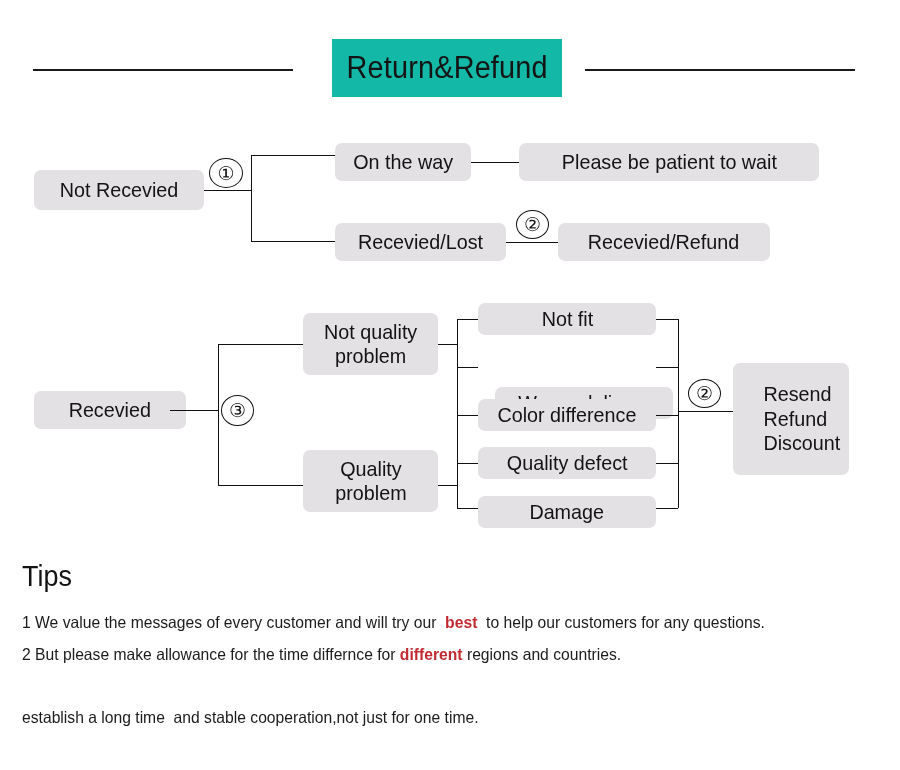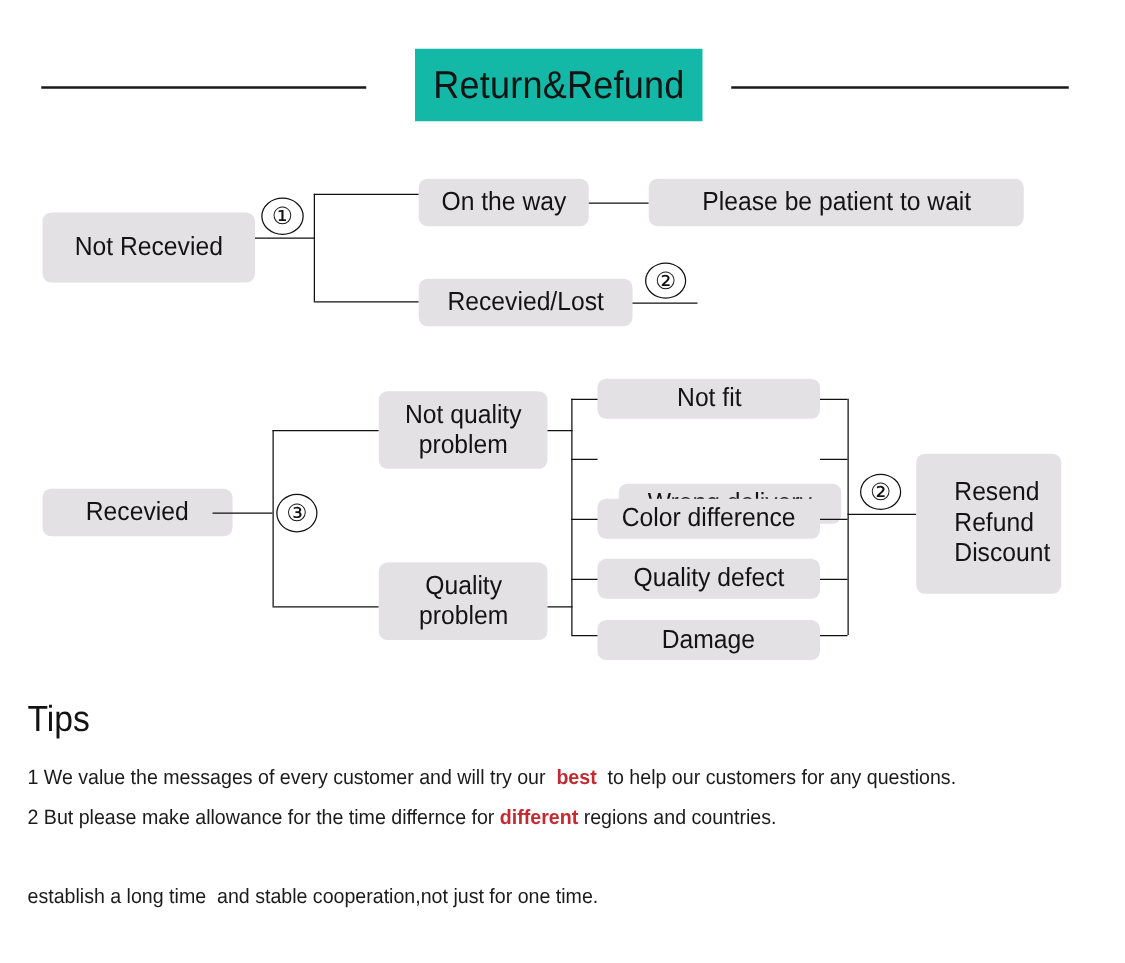--- a/index.html
+++ b/index.html
@@ -121,21 +121,21 @@
 <body>
 
 <div id="canvas">
 
   <div class="hdr-line" id="hdr-line-left"></div>
   <div class="hdr-line" id="hdr-line-right"></div>
   <div id="title-box">
     <div id="title-text">Return&amp;Refund</div>
   </div>
 
-  <div class="node" style="left:34px; top:170px; width:170px; height:56px;">
+  <div class="node" style="left:34px; top:170px; width:170px; height:40px;">
     <span>Not Recevied</span>
   </div>
 
   <div class="hline" style="left:204px; top:190px; width:48px;"></div>
 
   <div class="vline" style="left:251px; top:155px; height:86px;"></div>
 
   <div class="hline" style="left:251px; top:155px; width:84px;"></div>
   <div class="hline" style="left:251px; top:241px; width:84px;"></div>
 
@@ -150,20 +150,23 @@
   <div class="node" style="left:519px; top:143px; width:300px; height:38px;">
     <span>Please be patient to wait</span>
   </div>
 
   <div class="node" style="left:335px; top:223px; width:171px; height:38px;">
     <span>Recevied/Lost</span>
   </div>
   <div class="hline" style="left:506px; top:242px; width:52px;"></div>
   <div class="circle-num" style="left:516px; top:210px; width:33px; height:29px;">
     <span>②</span>
+  </div>
+  <div class="node" style="left:558px; top:223px; width:212px; height:38px;">
+    <span>Recevied/Refund</span>
   </div>
 
   <div class="node" style="left:34px; top:391px; width:152px; height:38px;">
     <span>Recevied</span>
   </div>
 
   <div class="hline" style="left:170px; top:410px; width:48px;"></div>
   <div class="vline" style="left:218px; top:344px; height:141px;"></div>
   <div class="hline" style="left:218px; top:344px; width:85px;"></div>
   <div class="hline" style="left:218px; top:485px; width:85px;"></div>

